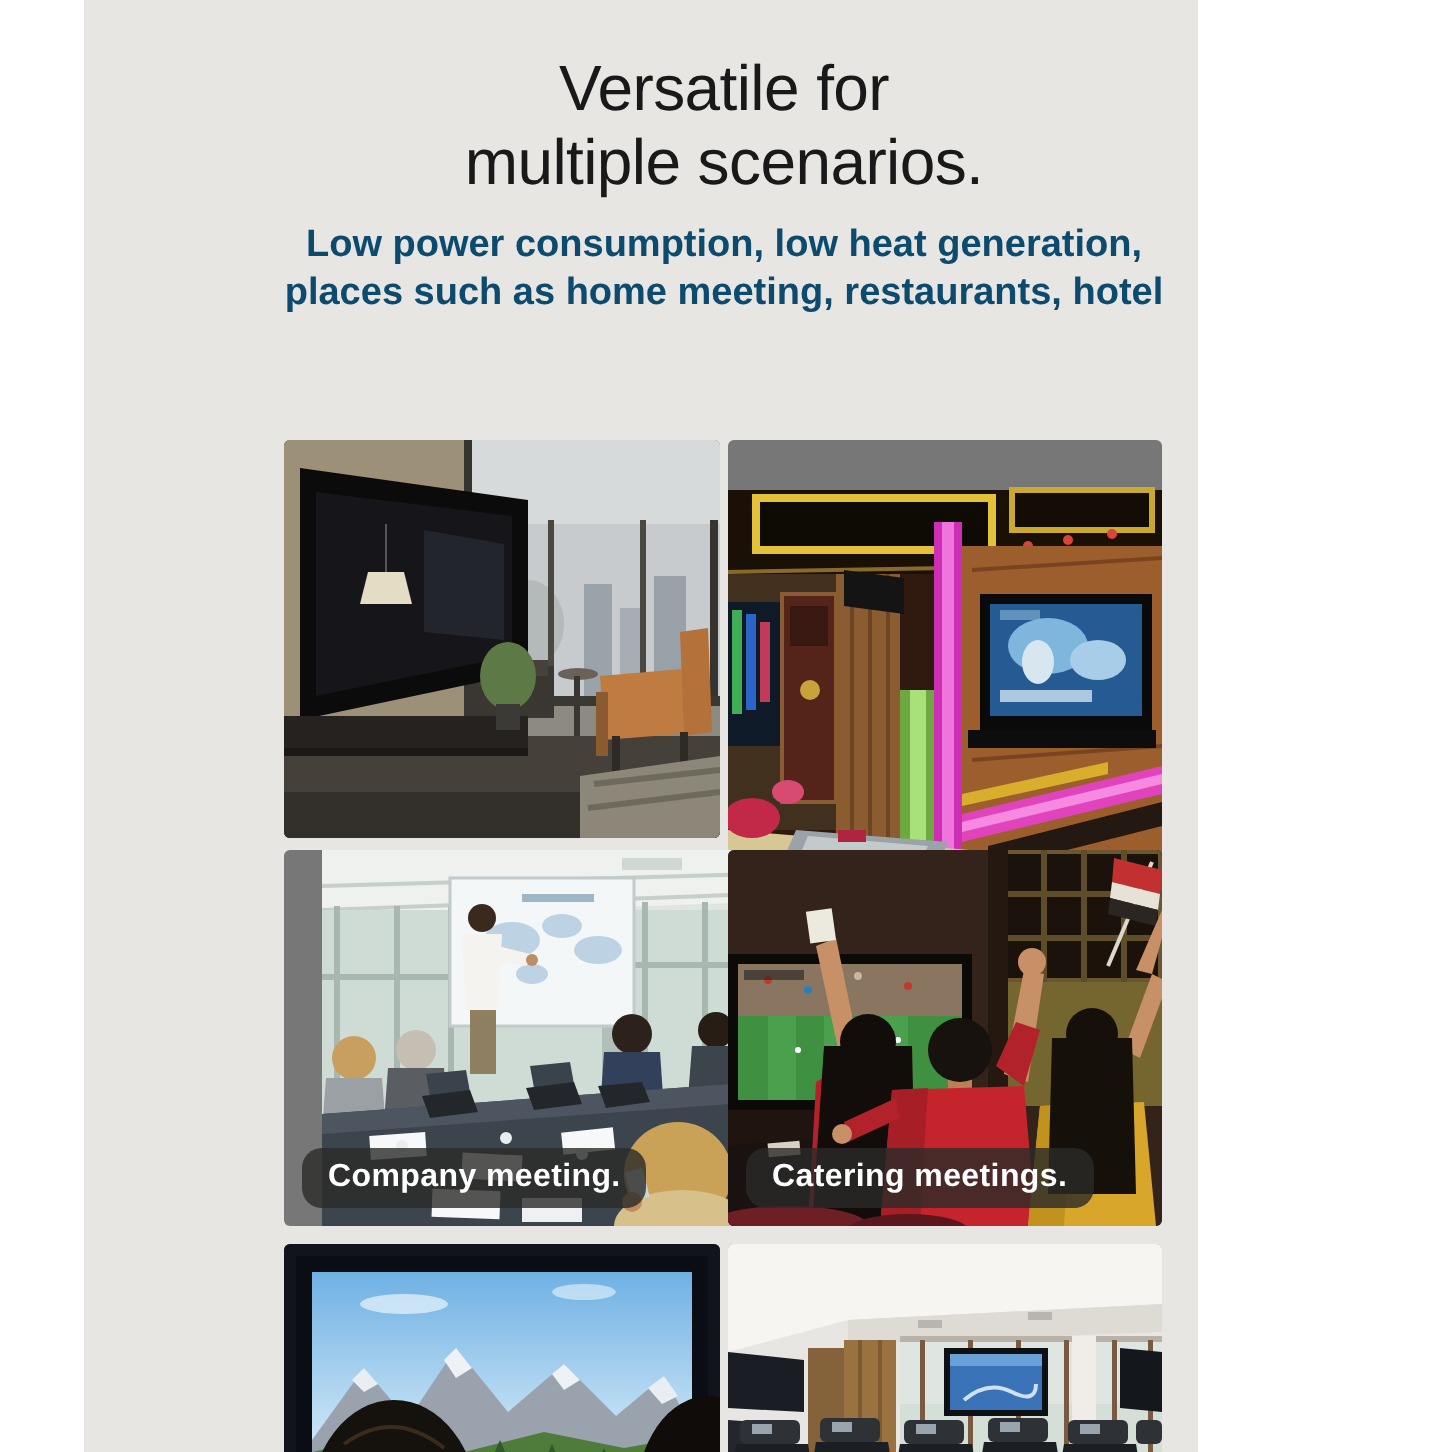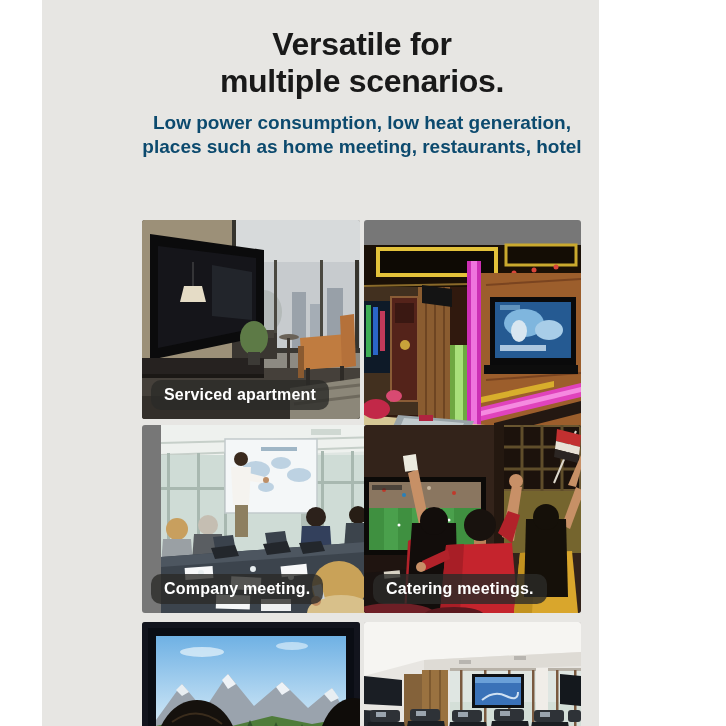--- a/index.html
+++ b/index.html
@@ -3,21 +3,21 @@
 <meta charset="utf-8">
 <style>
   html,body{margin:0;padding:0;background:#ffffff;}
   body{
     width:726px;height:726px;position:relative;overflow:hidden;
     font-family:"Liberation Sans",sans-serif;
     -webkit-font-smoothing:antialiased;
   }
   .panel{position:absolute;left:42px;top:0;width:557px;height:726px;background:#e7e6e3;}
   .header{position:absolute;left:132px;top:0;width:460px;text-align:center;}
-  .title{margin-top:26px;font-size:32px;line-height:37px;font-weight:700;
+  .title{margin-top:26px;font-size:32px;line-height:37px;font-weight:400;
          letter-spacing:-0.3px;color:#191919;}
   .desc{margin-top:11px;font-size:19px;line-height:23.5px;font-weight:600;color:#0c4a6e;}
   .card{position:absolute;overflow:hidden;border-radius:3px;background:#777;}
   .card svg{display:block;width:100%;height:100%;}
   .pill{
     position:absolute;left:9px;bottom:9px;
     background:rgba(43,42,40,0.8);color:#ffffff;
     font-size:16px;font-weight:700;letter-spacing:0.2px;
     padding:6px 13px;border-radius:10px;white-space:nowrap;
   }
@@ -73,21 +73,20 @@
     <rect x="145" y="118" width="3" height="30" fill="#3c3630"></rect>
     <polygon points="158,118 205,114 210,146 160,150" fill="#c07c40"></polygon>
     <polygon points="198,96 212,94 214,146 200,148" fill="#b5713a"></polygon>
     <rect x="156" y="126" width="6" height="32" fill="#8a5a30"></rect>
     <rect x="164" y="148" width="4" height="18" fill="#2e2a26"></rect>
     <rect x="198" y="146" width="4" height="20" fill="#2e2a26"></rect>
     <polygon points="148,168 218,158 218,199 148,199" fill="#8c8779"></polygon>
     <line x1="155" y1="172" x2="218" y2="165" stroke="#6e695d" stroke-width="3"></line>
     <line x1="152" y1="184" x2="218" y2="176" stroke="#6e695d" stroke-width="3"></line>
   </svg>
-  <div class="pill">Serviced apartment</div>
 </div>
 
 <div class="card" style="left:364px;top:220px;width:217px;height:249px">
   <svg viewBox="0 0 217 199">
     <rect width="217" height="199" fill="#30190e"></rect>
     <rect x="0" y="0" width="217" height="42" fill="#1a1006"></rect>
     <rect x="14" y="4" width="118" height="26" fill="#0e0a04" stroke="#e3c23a" stroke-width="4"></rect>
     <rect x="142" y="0" width="70" height="20" fill="#140d05" stroke="#caa92e" stroke-width="3"></rect>
     <circle cx="150" cy="28" r="2.5" fill="#d9453a"></circle>
     <circle cx="170" cy="25" r="2.5" fill="#d9453a"></circle>

